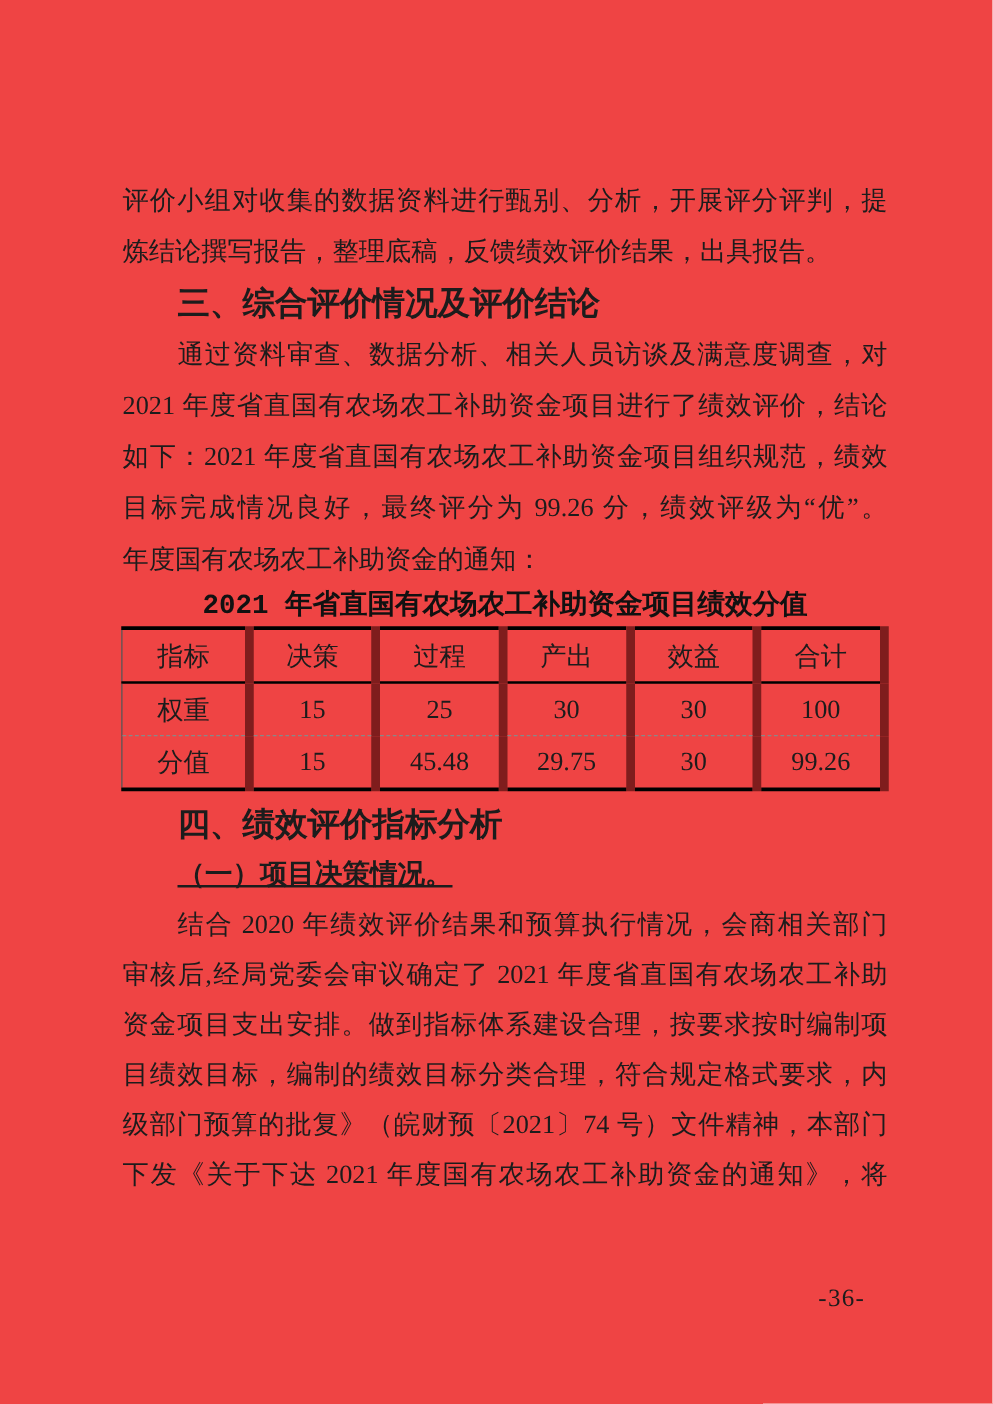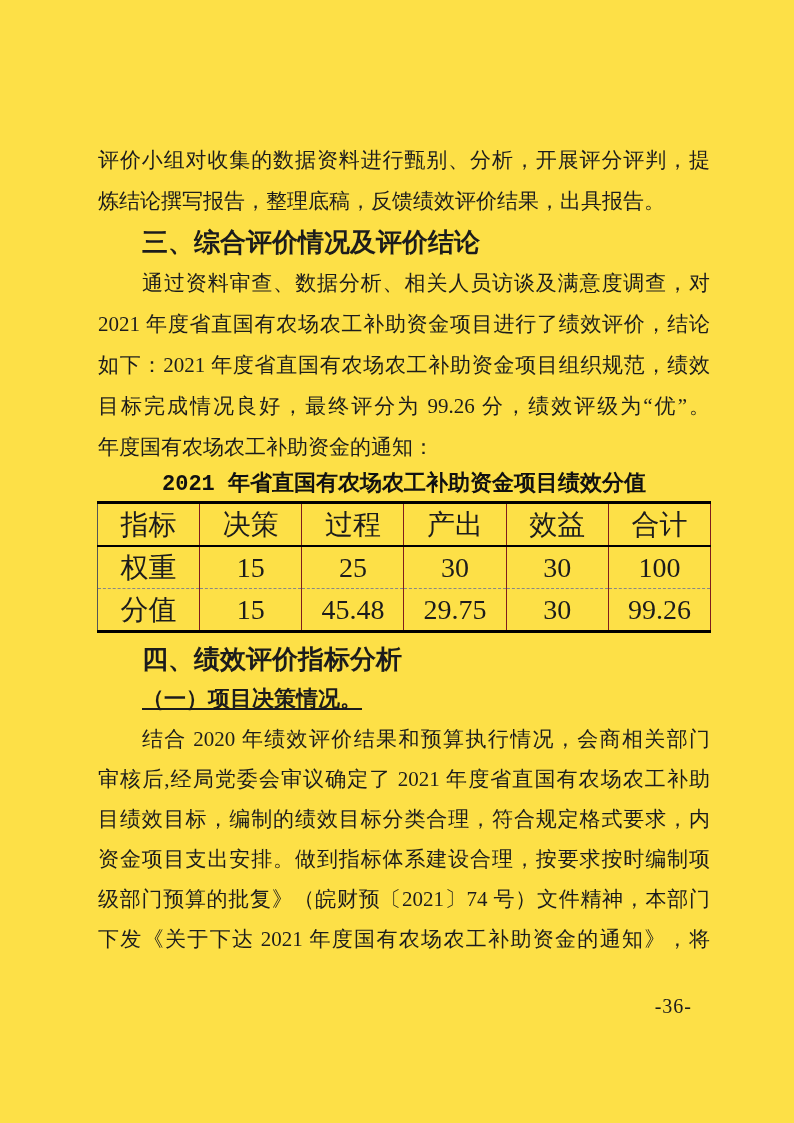--- a/index.html
+++ b/index.html
@@ -4,21 +4,21 @@
 <style>
   html, body {
     margin: 0;
     padding: 0;
     background: #ffffff;
   }
   .page {
     position: relative;
     width: 794px;
     height: 1123px;
-    background: #fde047;
+    background: #ef4444;
     font-family: "Liberation Serif", "DejaVu Serif", serif;
     color: #1c1c1c;
     overflow: hidden;
   }
   .content {
     position: absolute;
     left: 98px;
     top: 140px;
     width: 612px;
   }
@@ -69,38 +69,38 @@
     border-top: 3px solid #000;
     border-bottom: 3px solid #000;
     border-left: 1px solid #555;
     border-right: 1px solid #555;
   }
   table.score-table th,
   table.score-table td {
     height: 41px;
     text-align: center;
     vertical-align: middle;
-    font-size: 28px;
+    font-size: 21px;
     font-weight: 400;
     border-left: 1px solid #555;
-    border-right: 1px solid #7f1d1d;
+    border-right: 7px solid #7f1d1d;
     padding: 0;
   }
   table.score-table thead th {
     border-bottom: 2px solid #000;
   }
   table.score-table tbody tr.weight-row td {
     border-bottom: 1px dashed #888;
   }
   .table-gap {
     height: 6px;
   }
   .page-number {
     position: absolute;
-    top: 995px;
+    top: 1028px;
     right: 102px;
     font-size: 20px;
     letter-spacing: 1px;
     color: #1c1c1c;
   }
 </style>
 </head>
 <body>
 
 <div class="page">
@@ -150,22 +150,22 @@
         </tbody>
     </table>
 
     <div class="table-gap"></div>
 
     <div id="lines-bottom">
         <div class="line heading-sans bottom indent">四、绩效评价指标分析</div>
         <div class="line heading-serif bottom indent">（一）项目决策情况。</div>
         <div class="line body bottom indent just">结合 2020 年绩效评价结果和预算执行情况，会商相关部门</div>
         <div class="line body bottom just">审核后,经局党委会审议确定了 2021 年度省直国有农场农工补助</div>
+        <div class="line body bottom just">资金项目支出安排。做到指标体系建设合理，按要求按时编制项</div>
         <div class="line body bottom just">目绩效目标，编制的绩效目标分类合理，符合规定格式要求，内</div>
-        <div class="line body bottom just">资金项目支出安排。做到指标体系建设合理，按要求按时编制项</div>
         <div class="line body bottom just">级部门预算的批复》（皖财预〔2021〕74 号）文件精神，本部门</div>
         <div class="line body bottom just">下发《关于下达 2021 年度国有农场农工补助资金的通知》，将</div>
       </div>
 
   </div>
 
   <div class="page-number">-36-</div>
 </div>
 
 </body></html>

